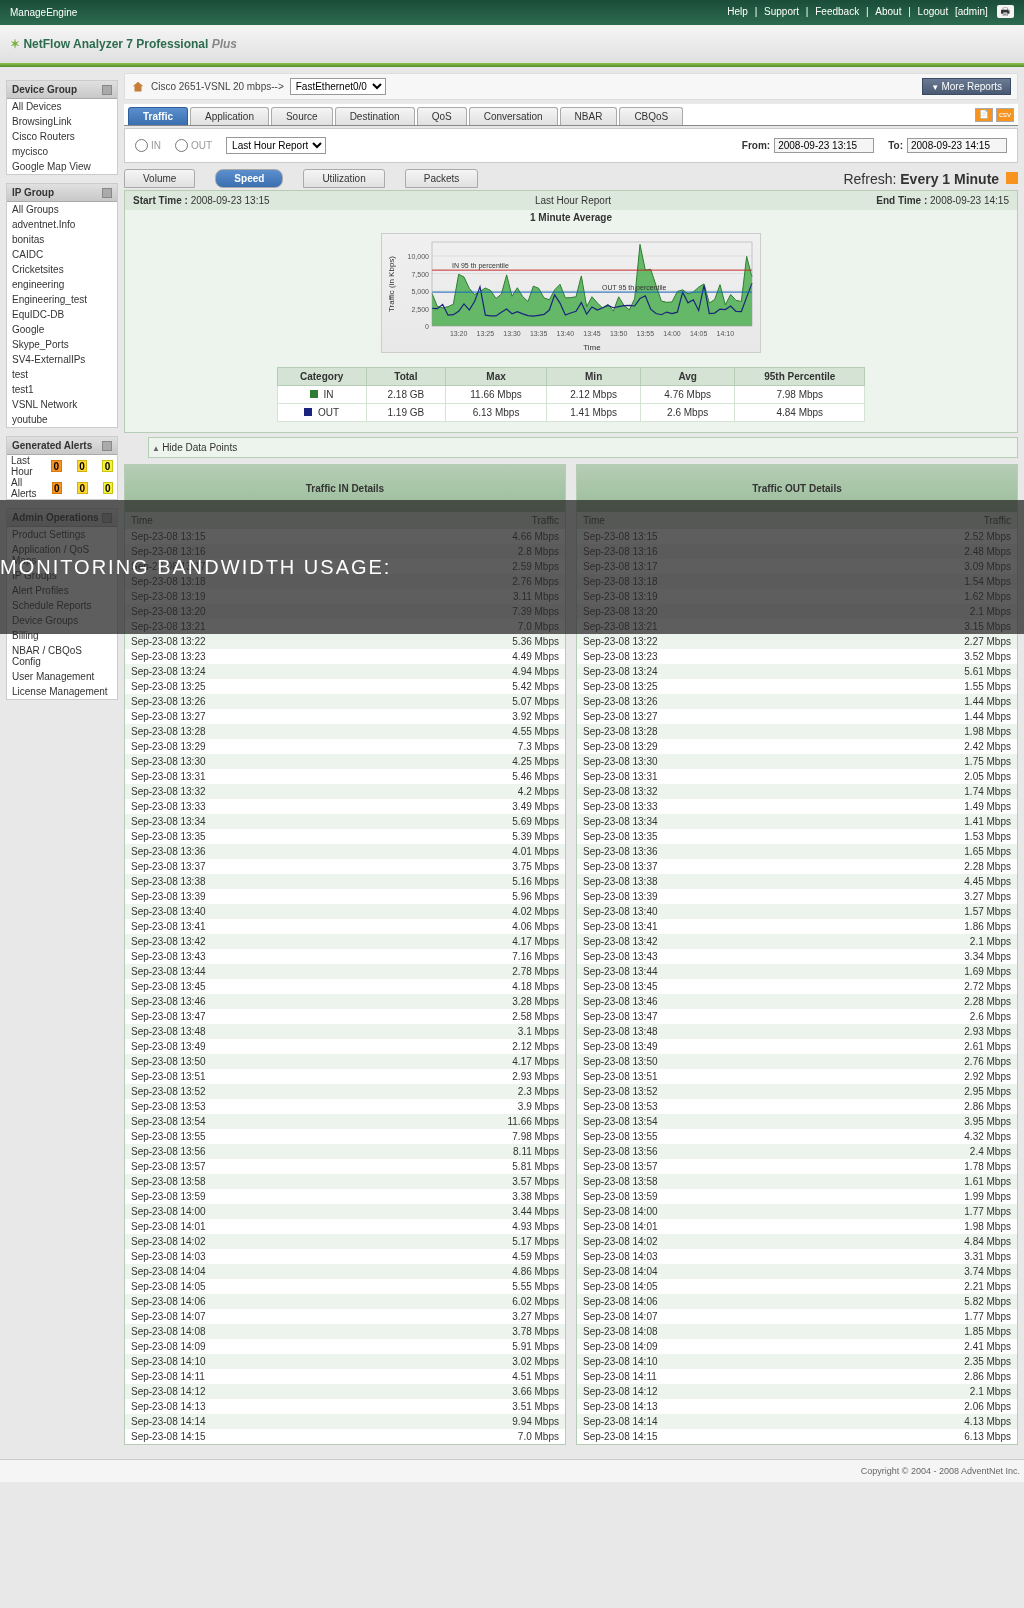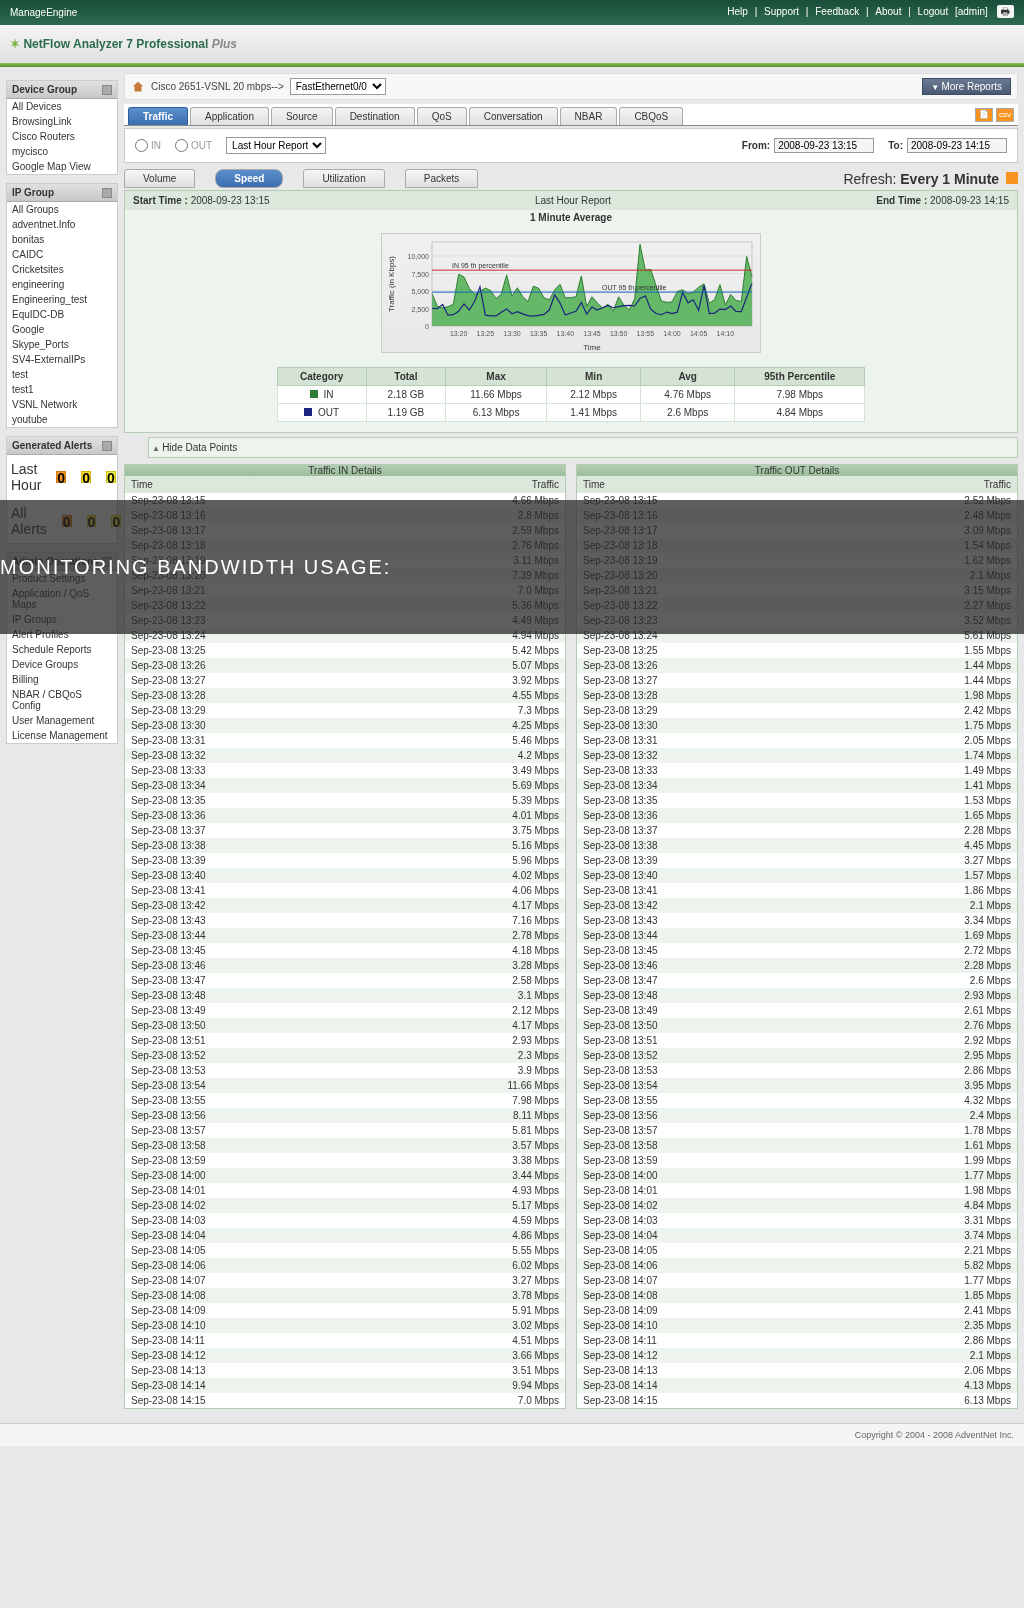--- a/index.html
+++ b/index.html
@@ -10,21 +10,21 @@
 .logo { font-weight: bold; color: #2d6b4f; font-size: 12px; }
 .logo .plus { font-style: italic; color: #888; }
 .greenline { height: 4px; background: linear-gradient(#8bc34a, #558b2f); }
 .page { display: flex; padding: 6px; gap: 6px; }
 .sidebar { width: 112px; flex-shrink: 0; }
 .panel { background: #fff; border: 1px solid #ccc; margin-bottom: 8px; margin-top: 7px; }
 .panel-hd { background: linear-gradient(#e0e0e0, #c8c8c8); font-size: 10px; font-weight: bold; padding: 3px 5px; display: flex; justify-content: space-between; align-items: center; color: #333; border-bottom: 1px solid #aaa; }
 .panel-hd .sq { width: 10px; height: 10px; background: #aaa; border: 1px solid #888; cursor: pointer; }
 .panel ul { list-style: none; }
 .panel li { padding: 2px 5px; font-size: 10px; color: #333; cursor: pointer; }
-.alerts-row { display: flex; align-items: center; padding: 6px 4px; gap: 15px; font-size: 14px; }
+.alerts-row { display: flex; align-items: center; padding: 0 4px; gap: 15px; font-size: 10px; }
 .alerts-row .lab { width: 40px; }
 .alerts-row .box { width: 16px; height: 12px; text-align: center; line-height: 12px; font-weight: bold; color: #000; }
 .box.r { background: #f7931e; border: 1px solid #d17a0f; }
 .box.o { background: #ffd92e; border: 1px solid #d1b30f; }
 .box.y { background: #f6f13e; border: 1px solid #c8c40f; }
 .main { flex: 1; min-width: 0; }
 .crumb-row { display: flex; align-items: center; gap: 6px; padding: 4px 6px; background: #f7f7f7; border: 1px solid #ddd; }
 .home-ic { width: 14px; height: 14px; display: inline-block; }
 .crumb { font-size: 10px; color: #444; }
 select { font-size: 10px; border: 1px solid #999; background: #fff; padding: 1px; }
@@ -56,29 +56,29 @@
 .chart-svg { background: linear-gradient(#f0f0f0, #e8e8e8); border: 1px solid #ccc; }
 .sum-table { margin: 6px auto 10px; border-collapse: collapse; width: 66%; }
 .sum-table th { background: #d5e3d5; padding: 3px 8px; font-size: 10px; border: 1px solid #b5cdb5; }
 .sum-table td { padding: 3px 8px; font-size: 10px; text-align: center; border: 1px solid #d5e3d5; background: #fff; }
 .sq-in { width: 8px; height: 8px; background: #2e7d32; display: inline-block; }
 .sq-out { width: 8px; height: 8px; background: #1a237e; display: inline-block; }
 .hide-dp { background: #edf3ed; border: 1px solid #b5cdb5; padding: 4px 3px; margin-top: 4px; font-size: 10px; cursor: pointer; margin-left: 24px; }
 .hide-dp:before { content: "▲ "; font-size: 8px; color: #666; }
 .details-row { display: flex; gap: 10px; margin-top: 6px; }
 .det-tbl { flex: 1; border: 1px solid #b5cdb5; }
-.det-tbl .dh { background: linear-gradient(#b5cdb5, #9abd9a); text-align: center; padding: 0; font-size: 10px; font-weight: normal; }
+.det-tbl .dh { background: linear-gradient(#b5cdb5, #9abd9a); text-align: center; padding: 18px; font-size: 10px; font-weight: bold; }
 .det-tbl table { width: 100%; border-collapse: collapse; }
 .det-tbl th { background: #dde8dd; padding: 3px 6px; font-size: 10px; text-align: left; font-weight: normal; }
 .det-tbl th:last-child { text-align: right; }
 .det-tbl td { padding: 2px 6px; font-size: 10px; }
 .det-tbl td:last-child { text-align: right; }
 .det-tbl tr:nth-child(odd) td { background: #fff; }
 .det-tbl tr:nth-child(even) td { background: #edf3ed; }
-.footer { text-align: right; padding: 6px 10px; font-size: 9px; color: #666; border-top: 1px solid #ccc; margin-top: 8px; background: #f5f5f5; }
+.footer { text-align: right; padding: 6px 4px; font-size: 9px; color: #666; border-top: 1px solid #ccc; margin-top: 8px; background: #f5f5f5; }
 .overlay { position: absolute; top: 500px; left: 0; width: 1024px; height: 134px; background: rgba(40,40,40,0.75); display: flex; flex-direction: column; justify-content: center; color: #fff; }
 .overlay .l1 { font-size: 20px; letter-spacing: 2px; color: #fff; }
 .overlay .l2 { font-size: 30px; letter-spacing: 2px; color: #f5a623; margin-top: 4px; }
 </style>
 </head>
 <body>
 
 <div class="topbar">
   <span>
     <span>ManageEngine</span>

